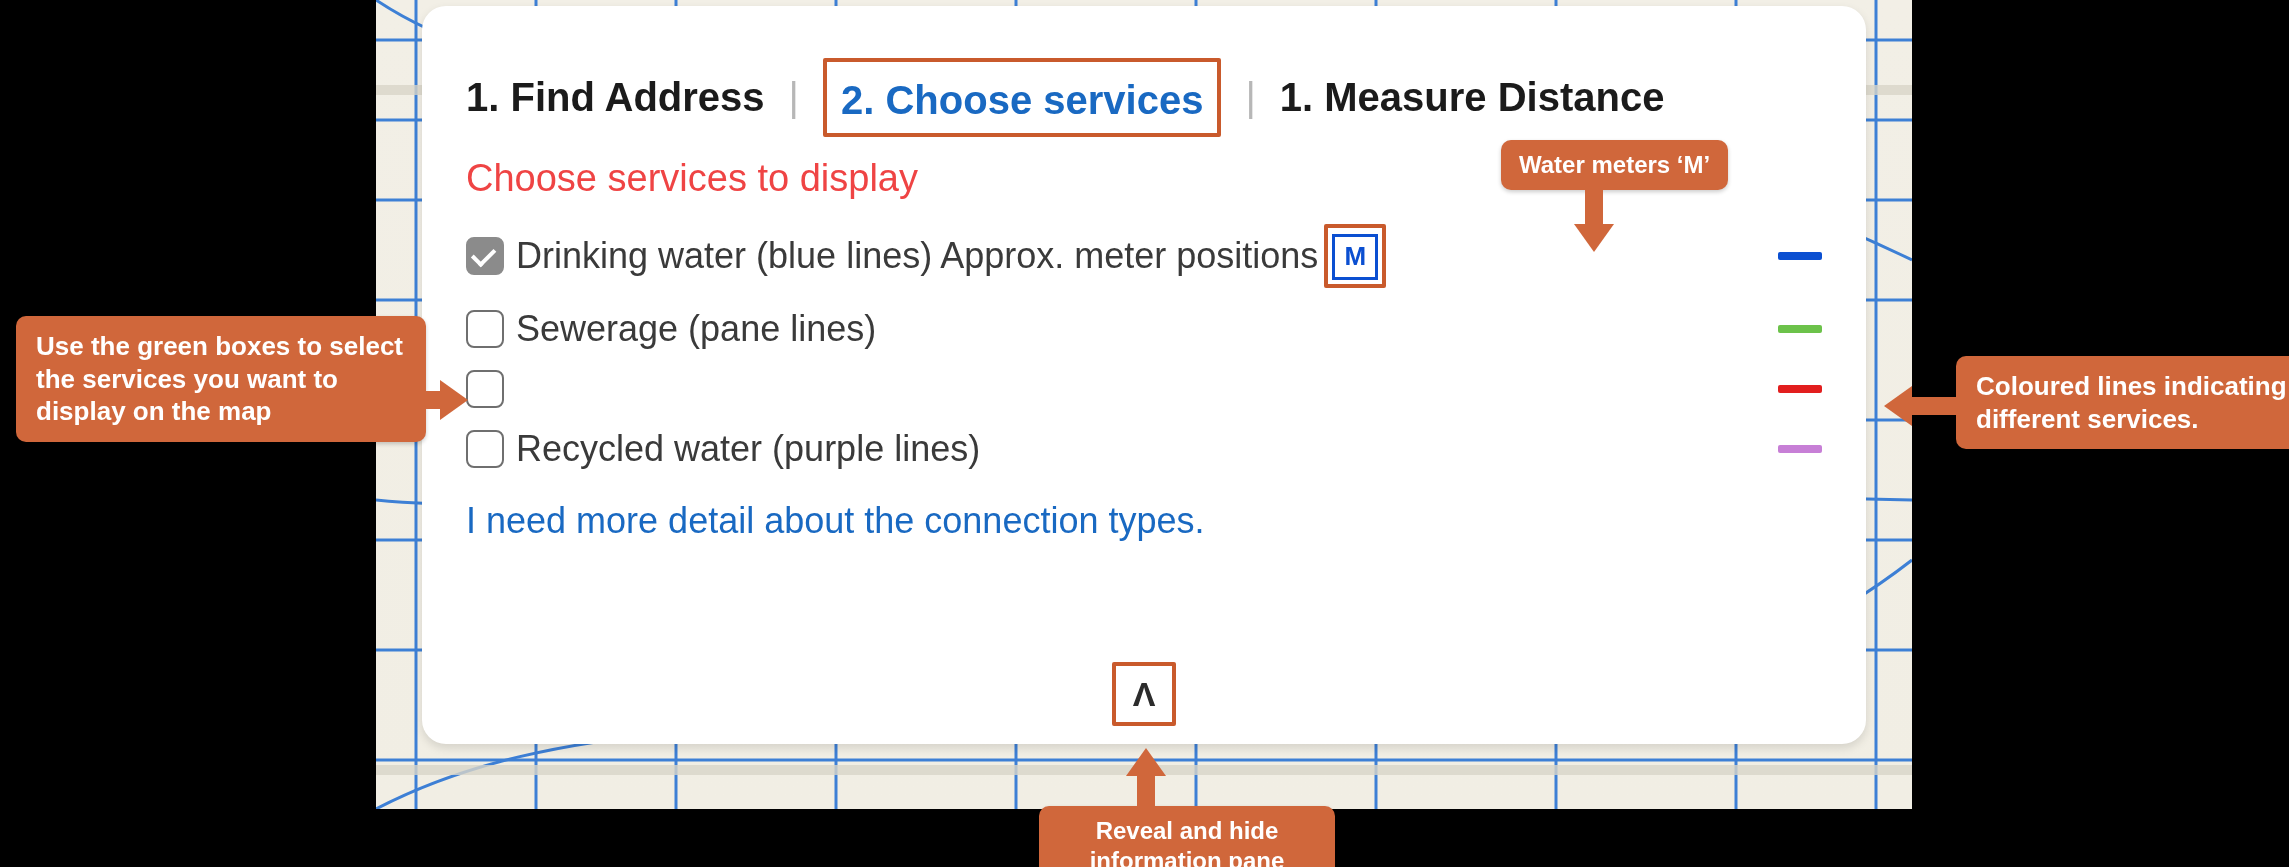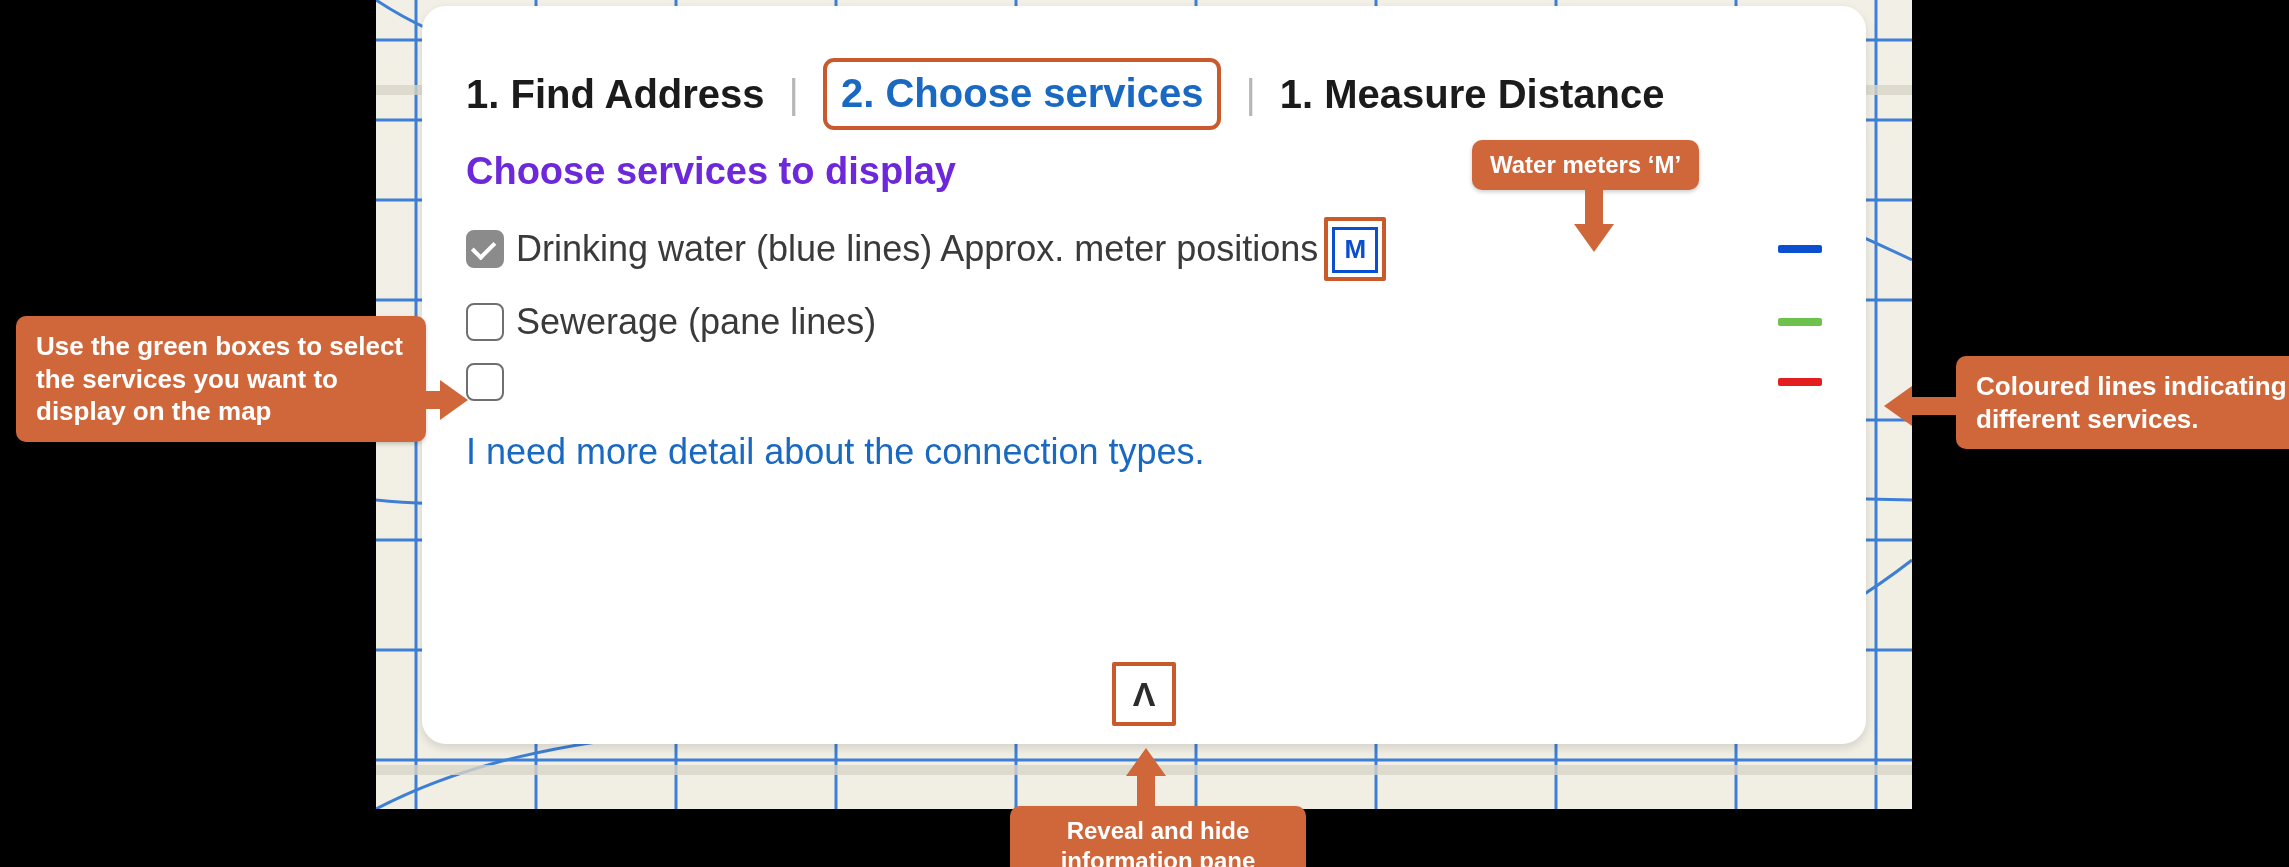--- a/index.html
+++ b/index.html
@@ -58,28 +58,28 @@
     padding: 24px 44px 12px 44px;
     font-weight: 700;
     font-size: 40px;
     color: #1b1b1b;
     margin-top: 28px;
   }
   .steps .sep { color: #b7b7b7; font-weight: 400; padding: 0 6px; }
   .step-active { color: var(--blue); }
   .step2-box {
     border: 4px solid var(--orange-border);
-    padding: 9px 14px 10px 14px;
-    border-radius: 11px;
+    padding: 16px 14px 10px 14px;
+    border-radius: 2px;
   }
 
   .subhead {
-    font-weight: 700;
+    font-weight: 400;
     font-size: 38px;
-    color: #6d28d9;
+    color: #ef4444;
     padding: 8px 44px 14px 44px;
   }
 
   .rows { padding: 0 44px; }
   .row {
     display: flex;
     align-items: center;
     gap: 12px;
     font-size: 36px;
     color: #3a3a3a;
@@ -141,21 +141,21 @@
     position: absolute;
     background: var(--orange);
     color: #fff;
     border-radius: 10px;
     padding: 14px 20px;
     font-weight: 700;
     font-size: 26px;
     box-shadow: 0 2px 4px rgba(0,0,0,0.2);
     line-height: 1.25;
   }
-  .callout.small { font-size: 24px; padding: 10px 18px; }
+  .callout.small { font-size: 24px; padding: 10px 18px; margin-left: 29px; }
 
   
   .arrow {
     position: absolute;
     display: inline-block;
   }
   .arrow .shaft {
     position: absolute; background: var(--orange);
   }
   .arrow .head {
@@ -246,20 +246,26 @@
         <span class="spacer"></span>
         <span class="swatch sw-green"></span>
       </div>
 
       <div class="row">
         <span class="chk"></span>
         <span class="spacer"></span>
         <span class="swatch sw-red"></span>
       </div>
 
+      <div class="row">
+        <span class="chk"></span>
+        <span class="txt">Recycled water (purple lines)</span>
+        <span class="spacer"></span>
+        <span class="swatch sw-purple"></span>
+      </div>
 
     </div>
 
     <div class="more-link">I need more detail about the connection types.</div>
 
     <div class="caret-wrap">
       <span class="caret-box">Ʌ</span>
     </div>
 
   </div>

